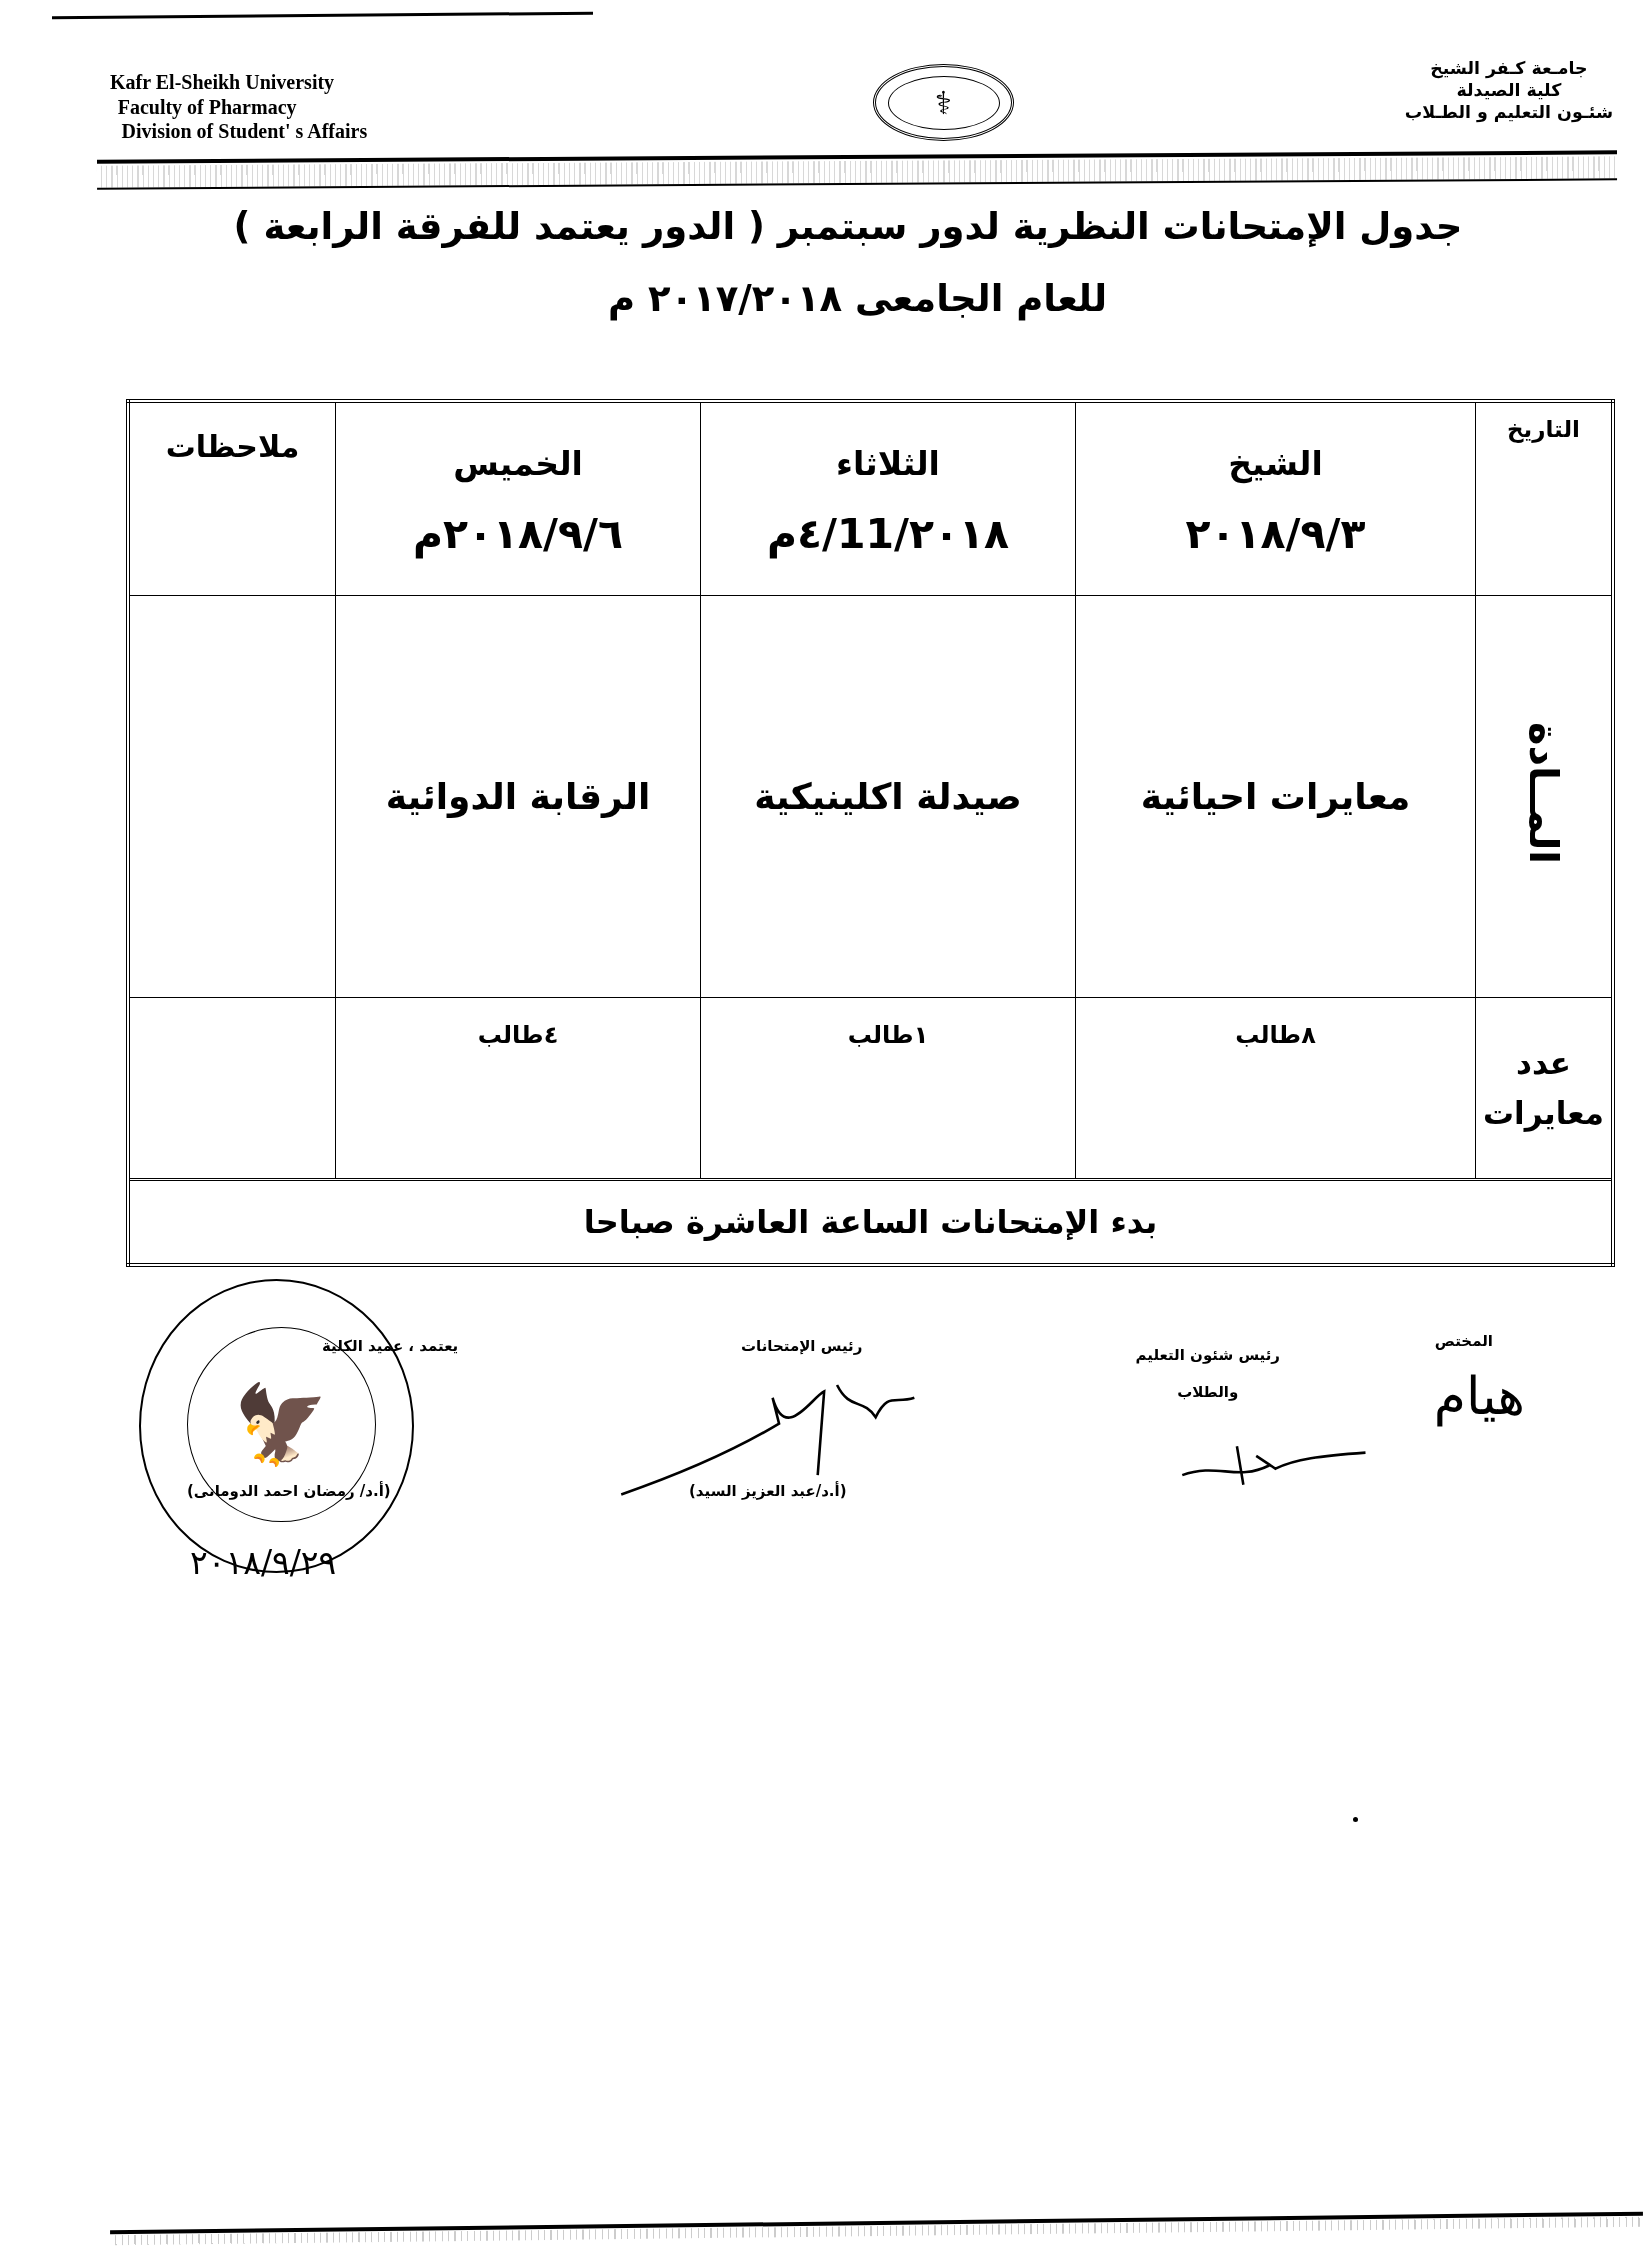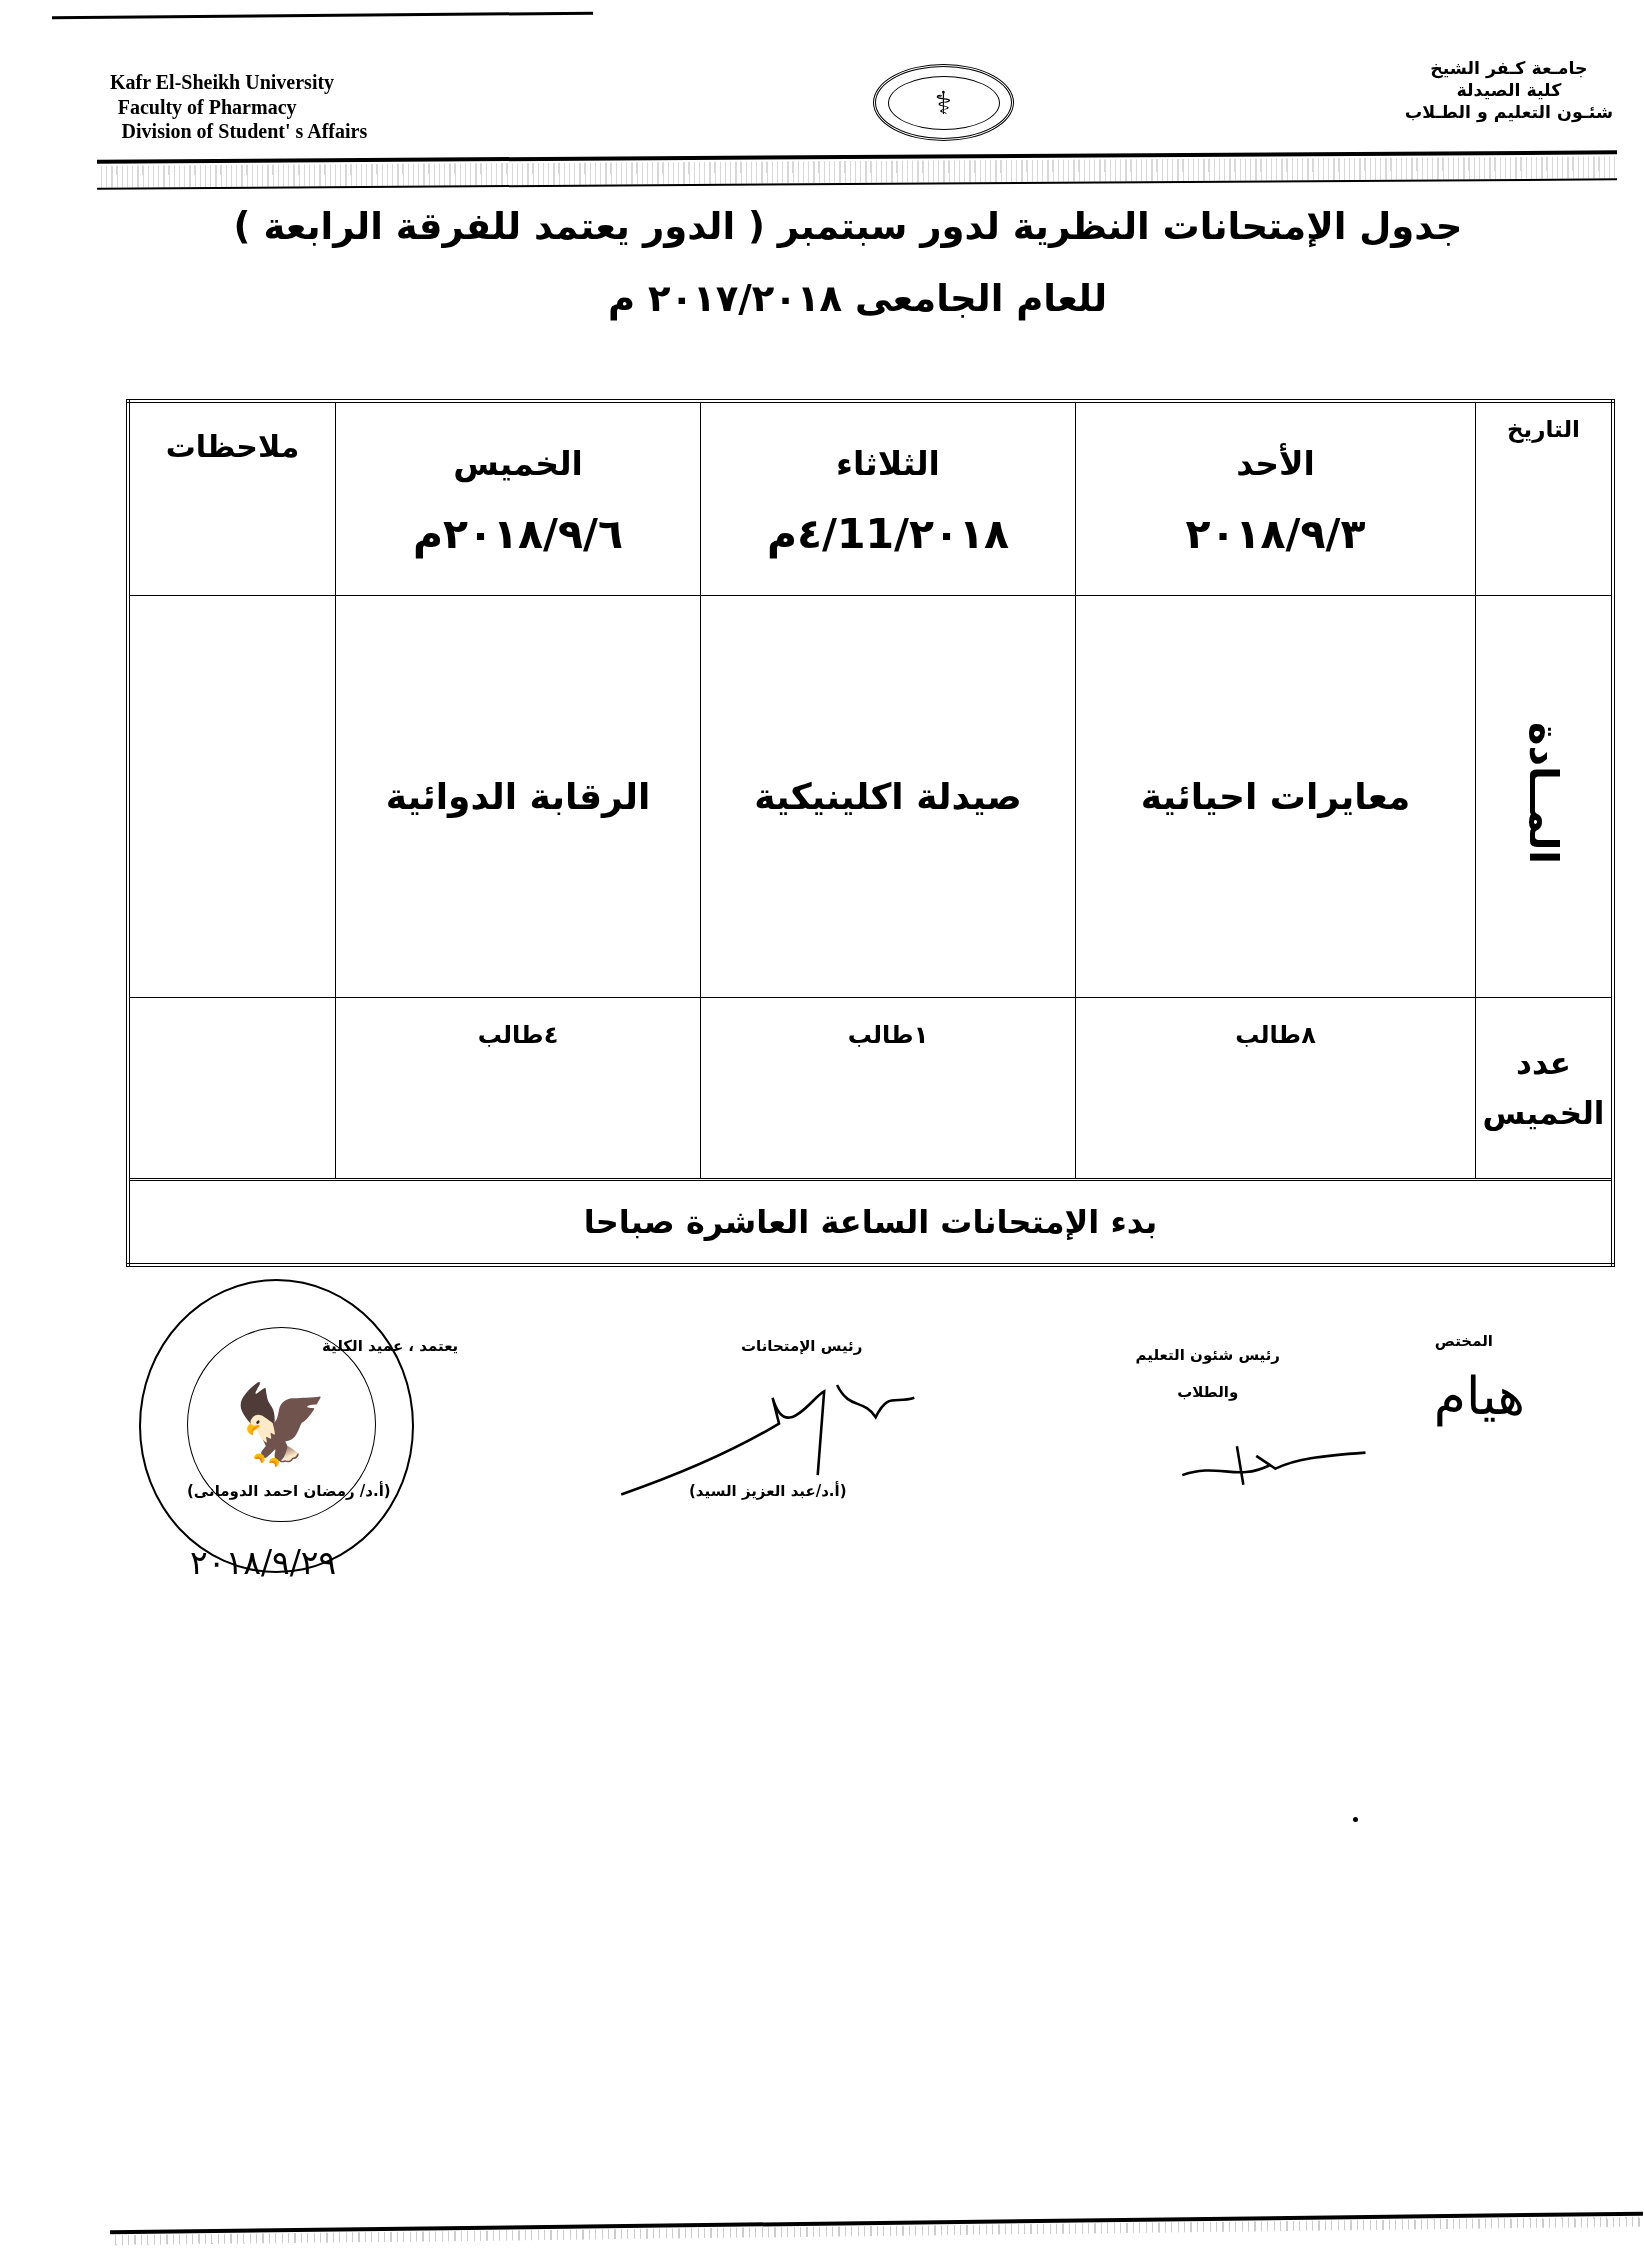--- a/index.html
+++ b/index.html
@@ -62,42 +62,42 @@
 <div class="abs hdr-band"></div>
 
 <div class="abs title t1">جدول الإمتحانات النظرية لدور سبتمبر ( الدور يعتمد للفرقة الرابعة )</div>
 <div class="abs title t2">للعام الجامعى ٢٠١٧/٢٠١٨ م</div>
 
 <table class="sched">
   <tbody>
       <tr class="row-head">
     <td class="lbl-col lbl-top">التاريخ</td>
     <td style="width:399px">
-      <div class="day">الأحد</div>
+      <div class="day">الشيخ</div>
       <div class="date">٢٠١٨/٩/٣</div>
     </td>
     <td style="width:374px">
       <div class="day">الثلاثاء</div>
       <div class="date">٢٠١٨/11/٤م</div>
     </td>
     <td style="width:364px">
       <div class="day">الخميس</div>
       <div class="date">٢٠١٨/٩/٦م</div>
     </td>
     <td class="lbl-top" style="font-size:30px;padding-top:26px !important">ملاحظات</td>
   </tr>
   <tr class="row-subj">
     <td class="lbl-col"><span class="vert">المــادة</span></td>
     <td class="subj">معايرات احيائية</td>
     <td class="subj">صيدلة اكلينيكية</td>
     <td class="subj">الرقابة  الدوائية</td>
     <td></td>
   </tr>
   <tr class="row-count">
-    <td class="lbl-col" style="font-size:31px;line-height:50px">عدد الخميس</td>
+    <td class="lbl-col" style="font-size:31px;line-height:50px">عدد معايرات</td>
     <td class="cnt">٨طالب</td>
     <td class="cnt">١طالب</td>
     <td class="cnt">٤طالب</td>
     <td></td>
   </tr>
   <tr class="row-note">
     <td colspan="5">بدء الإمتحانات الساعة العاشرة صباحا</td>
   </tr>
 </tbody>
   </table>

